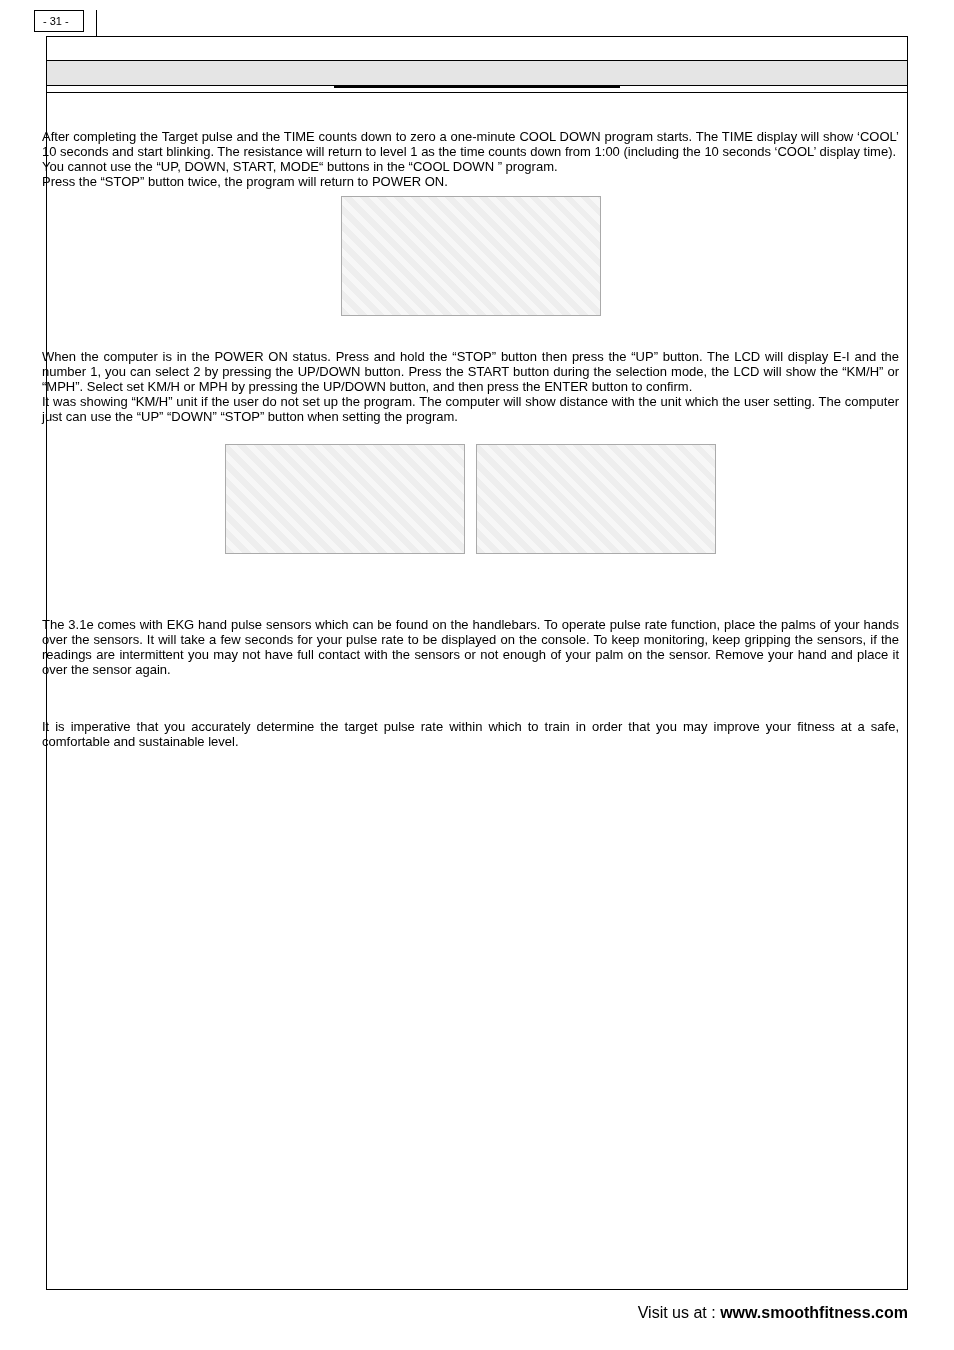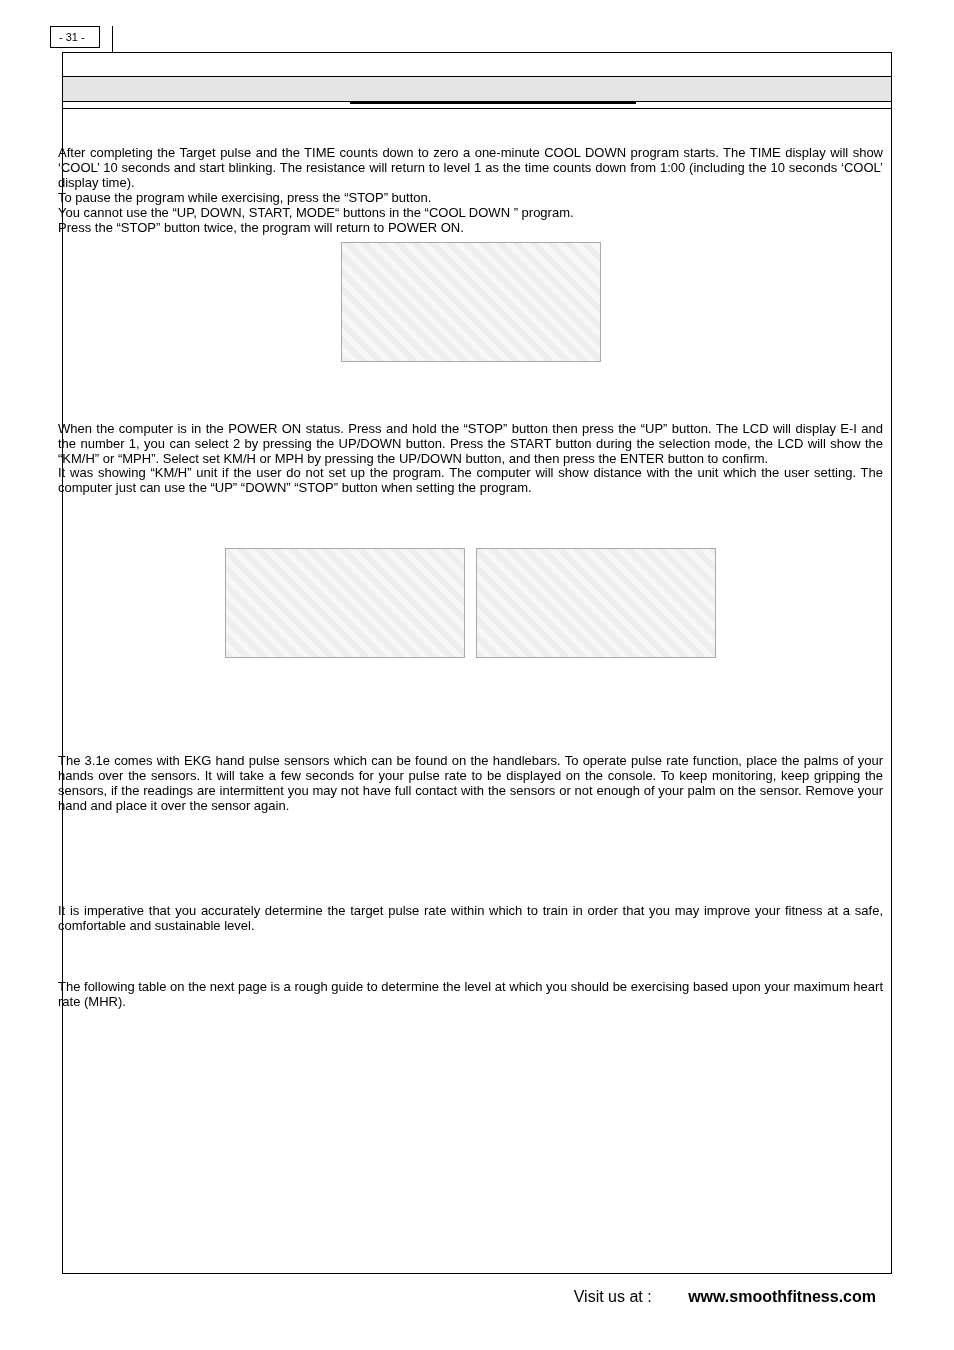--- a/index.html
+++ b/index.html
@@ -1,15 +1,15 @@
 <!DOCTYPE html>
 <html><head>
 <meta charset="utf-8">
 <style>
-  * { box-sizing: border-box; margin: 16px; padding: 0; }
+  * { box-sizing: border-box; margin: 0; padding: 0; }
   html, body { width: 954px; height: 1350px; font-family: Arial, Helvetica, sans-serif; background: #fff; color: #000; }
   .page-num-box { position: absolute; top: 10px; left: 34px; border: 1px solid #000; padding: 4px 14px 4px 8px; font-size: 11px; }
   .page-num-sep { position: absolute; top: 10px; left: 96px; width: 1px; height: 26px; background: #000; }
   .header-bar { position: absolute; top: 36px; left: 46px; right: 46px; border: 1px solid #000; text-align: center; font-weight: bold; font-size: 13px; padding: 20px 0; }
   .hr-under { position: absolute; top: 86px; left: 334px; width: 286px; height: 2px; background: #000; }
   .grey-bar { position: absolute; top: 60px; left: 46px; right: 46px; height: 26px; background: #e5e5e5; border-left: 1px solid #000; border-right: 1px solid #000; border-bottom: 1px solid #000; }
   .content-frame { position: absolute; top: 60px; left: 46px; right: 46px; bottom: 60px; border: 1px solid #000; }
   .body { position: absolute; top: 130px; left: 42px; right: 55px; font-size: 13px; line-height: 1.15; text-align: justify; }
   .body p { margin: 0; }
   .body .gap-sm { height: 14px; }
@@ -28,21 +28,20 @@
 <div class="page-num-box">- 31 -</div>
 <div class="page-num-sep"></div>
 
 <div class="header-bar">CE2.7 Elliptical Trainer</div>
 <div class="grey-bar"></div>
 <div class="hr-under"></div>
 <div class="content-frame"></div>
 
 <div class="body">
   <p>After completing the Target pulse and the TIME counts down to zero a one-minute COOL DOWN program starts. The TIME display will show ‘COOL’ 10 seconds and start blinking. The resistance will return to level 1 as the time counts down from 1:00 (including the 10 seconds ‘COOL’ display time).</p>
-  <p>To pause the program while exercising, press the “STOP” button.</p>
   <p>You cannot use the “UP, DOWN, START, MODE“ buttons in the “COOL DOWN ” program.</p>
   <p>Press the “STOP” button twice, the program will return to POWER ON.</p>
 
   <div class="img-ph img1"></div>
 
   <div class="gap-md"></div>
   <p>When the computer is in the POWER ON status. Press and hold the “STOP” button then press the “UP” button. The LCD will display E-I and the number 1, you can select 2 by pressing the UP/DOWN button. Press the START button during the selection mode, the LCD will show the “KM/H” or “MPH”. Select set KM/H or MPH by pressing the UP/DOWN button, and then press the ENTER button to confirm.</p>
   <p>It was showing “KM/H” unit if the user do not set up the program. The computer will show distance with the unit which the user setting. The computer just can use the “UP” “DOWN” “STOP” button when setting the program.</p>
 
   <div class="gap-sm"></div>
@@ -53,18 +52,17 @@
 
   <div class="gap-xl"></div>
   <p>The 3.1e comes with EKG hand pulse sensors which can be found on the handlebars. To operate pulse rate function, place the palms of your hands over the sensors. It will take a few seconds for your pulse rate to be displayed on the console. To keep monitoring, keep gripping the sensors, if the readings are intermittent you may not have full contact with the sensors or not enough of your palm on the sensor. Remove your hand and place it over the sensor again.</p>
 
   <div class="gap-md"></div>
 
   <div class="gap-sm"></div>
   <p>It is imperative that you accurately determine the target pulse rate within which to train in order that you may improve your fitness at a safe, comfortable and sustainable level.</p>
 
   <div class="gap-sm"></div>
-  <p>The following table on the next page is a rough guide to determine the level at which you should be exercising based upon your maximum heart rate (MHR).</p>
 </div>
 
 <div class="footer">
   <span>Visit us at : </span><b>www.smoothfitness.com</b>
 </div>
 
 </body></html>

